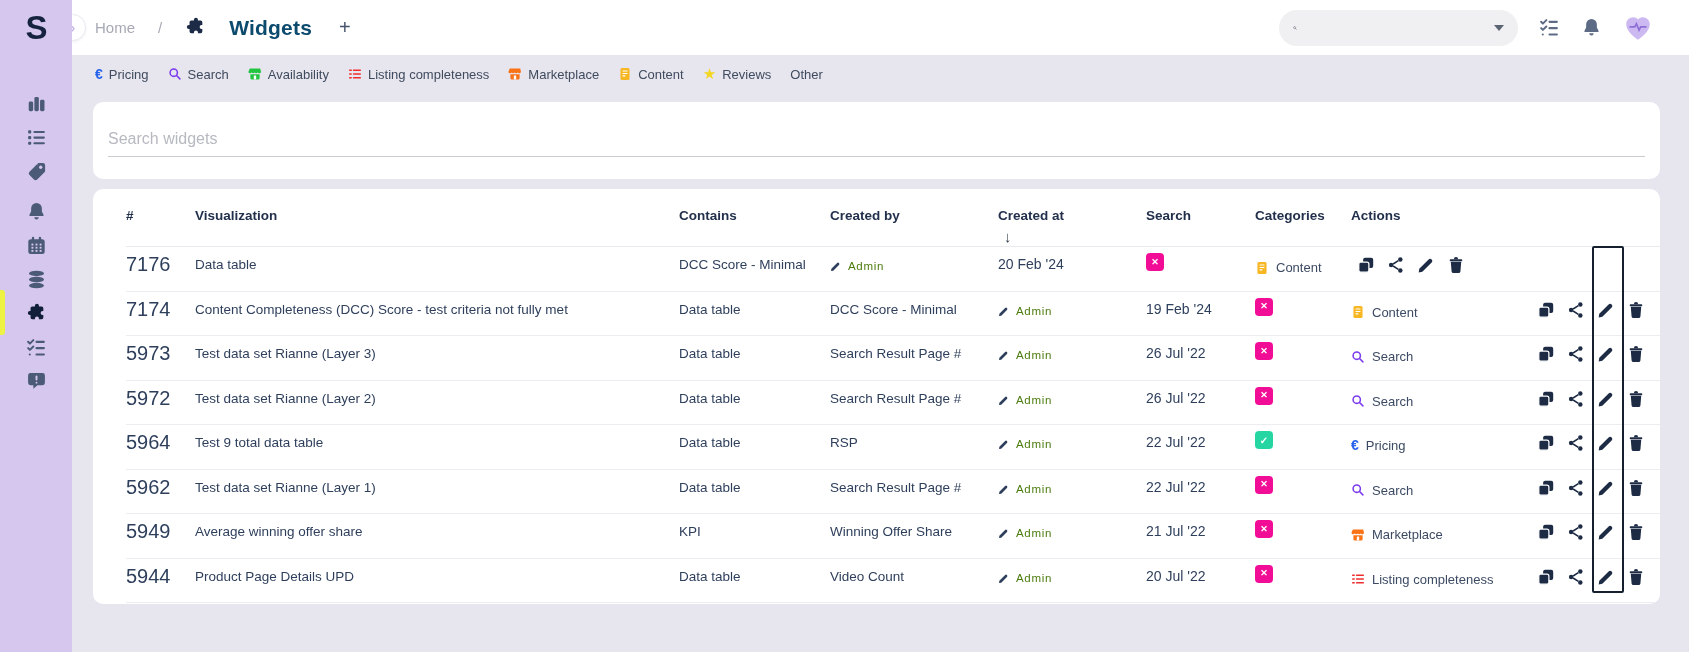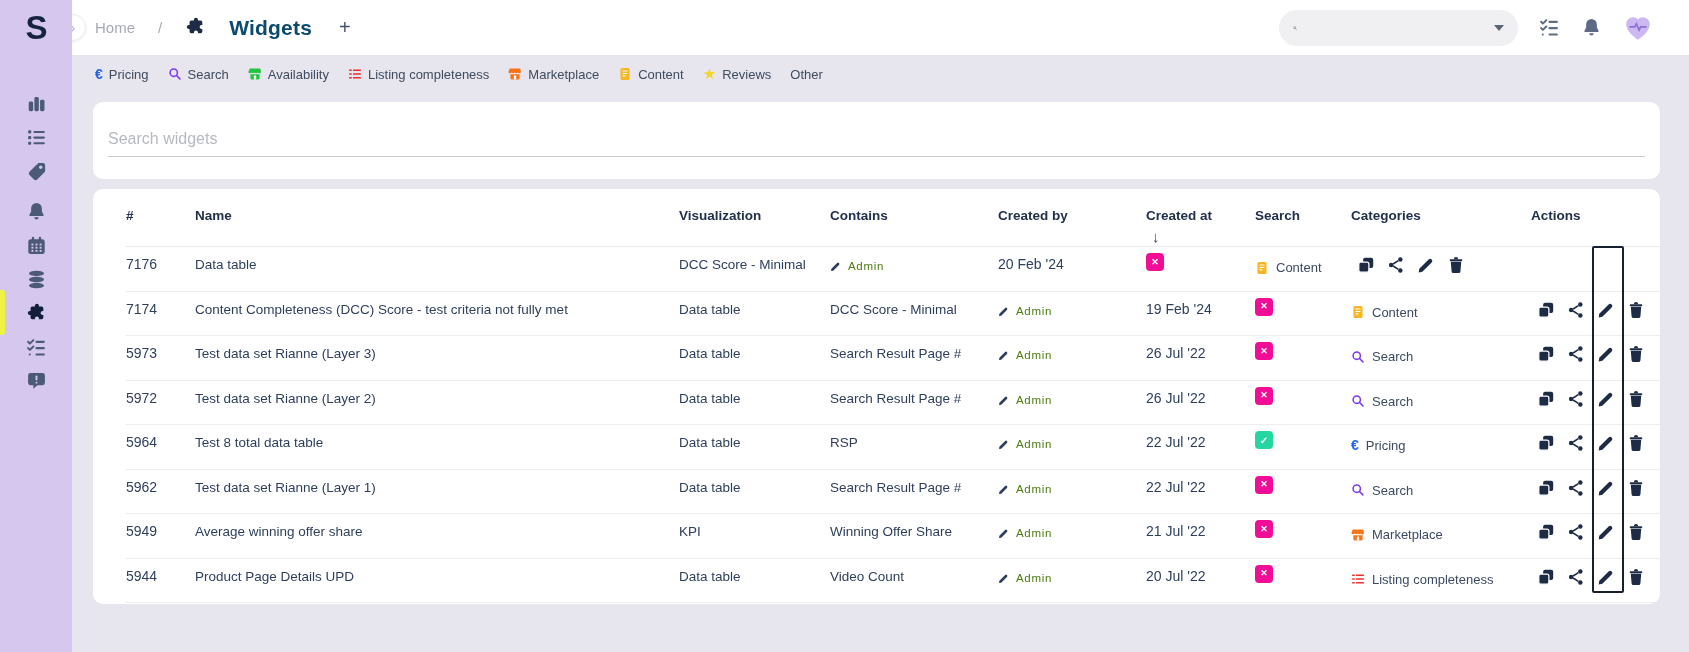--- a/index.html
+++ b/index.html
@@ -78,21 +78,21 @@
   .table-card { margin-top:10px; height:415px; position:relative; padding-left:33px; overflow:hidden; }
 
   .tgrid { display:grid; grid-template-columns:69px 484px 151px 168px 148px 109px 96px 180px 1fr; align-items:start; }
   .thead { height:58px; border-bottom:1px solid #e9e9ee; padding-top:19px; font-size:13.5px; font-weight:700; color:#22304c; }
   .th { cursor:pointer; }
   .sort-arrow { display:block; margin:5px 0 0 6px; font-size:15px; font-weight:400; color:#3c4554; cursor:pointer; }
 
   .trow { height:44.5px; border-bottom:1px solid #edecf1; }
   .trow:last-of-type { border-bottom:none; }
   .cell { padding-top:9px; font-size:13.5px; line-height:17px; color:#2e3f5c; }
-  .cell-num { font-size:14px; }
+  .cell-num { font-size:20px; }
   .cell-name { max-width:452px; padding-right:10px; }
   .cell-contains { max-width:134px; }
   .cell-date { font-size:14px; }
   .cell-createdby { display:flex; align-items:center; gap:7px; padding-top:11px; color:#4d7c0f; }
   .cb-pencil svg { width:11px; height:11px; fill:#2e3f5c; display:block; }
   .cb-name { font-size:11.5px; letter-spacing:.06em; }
   .badge { width:18px; height:18px; border-radius:4px; margin-top:6px; display:flex; align-items:center; justify-content:center;
            color:#fff; font-size:9px; font-weight:700; cursor:pointer; }
   .badge-x { background:#f20d96; }
   .badge-x::after { content:"✕"; }
@@ -325,21 +325,20 @@
   <main class="content">
 
     <div class="card search-card">
       <input class="widget-search" type="text" placeholder="Search widgets" style="">
     </div>
 
     <div class="card table-card">
 
       <div class="tgrid thead">
         <div class="th">#</div>
-        <div class="th">Name</div>
         <div class="th">Visualization</div>
         <div class="th">Contains</div>
         <div class="th">Created by</div>
         <div class="th">
           <span>Created at</span>
           <span class="sort-arrow">↓</span>
         </div>
         <div class="th">Search</div>
         <div class="th">Categories</div>
         <div class="th">Actions</div>
@@ -569,21 +568,21 @@
               <svg viewBox="0 0 20 20">
                 <path d="M4.2 6.4h11.6l-.9 10.7a2.1 2.1 0 0 1-2.1 1.9H7.2a2.1 2.1 0 0 1-2.1-1.9L4.2 6.4z"></path>
                 <rect x="3" y="3.6" width="14" height="2.1" rx="1"></rect>
                 <path d="M7.6 3.6a2.4 2.4 0 0 1 4.8 0z"></path>
               </svg>
             </span>
           </div>
         </div>
         <div class="tgrid trow">
           <div class="cell cell-num">5964</div>
-          <div class="cell cell-name">Test 8 total data table</div>
+          <div class="cell cell-name">Test 9 total data table</div>
           <div class="cell">Data table</div>
           <div class="cell cell-contains">RSP</div>
           <div class="cell cell-createdby">
             <span class="cb-pencil">
               <svg viewBox="0 0 20 20">
                 <path d="M2.5 14.2L12.9 3.8a2.4 2.4 0 0 1 3.4 3.4L5.9 17.6l-4 .6.6-4z"></path>
               </svg>
             </span>
             <span class="cb-name">Admin</span>
           </div>

